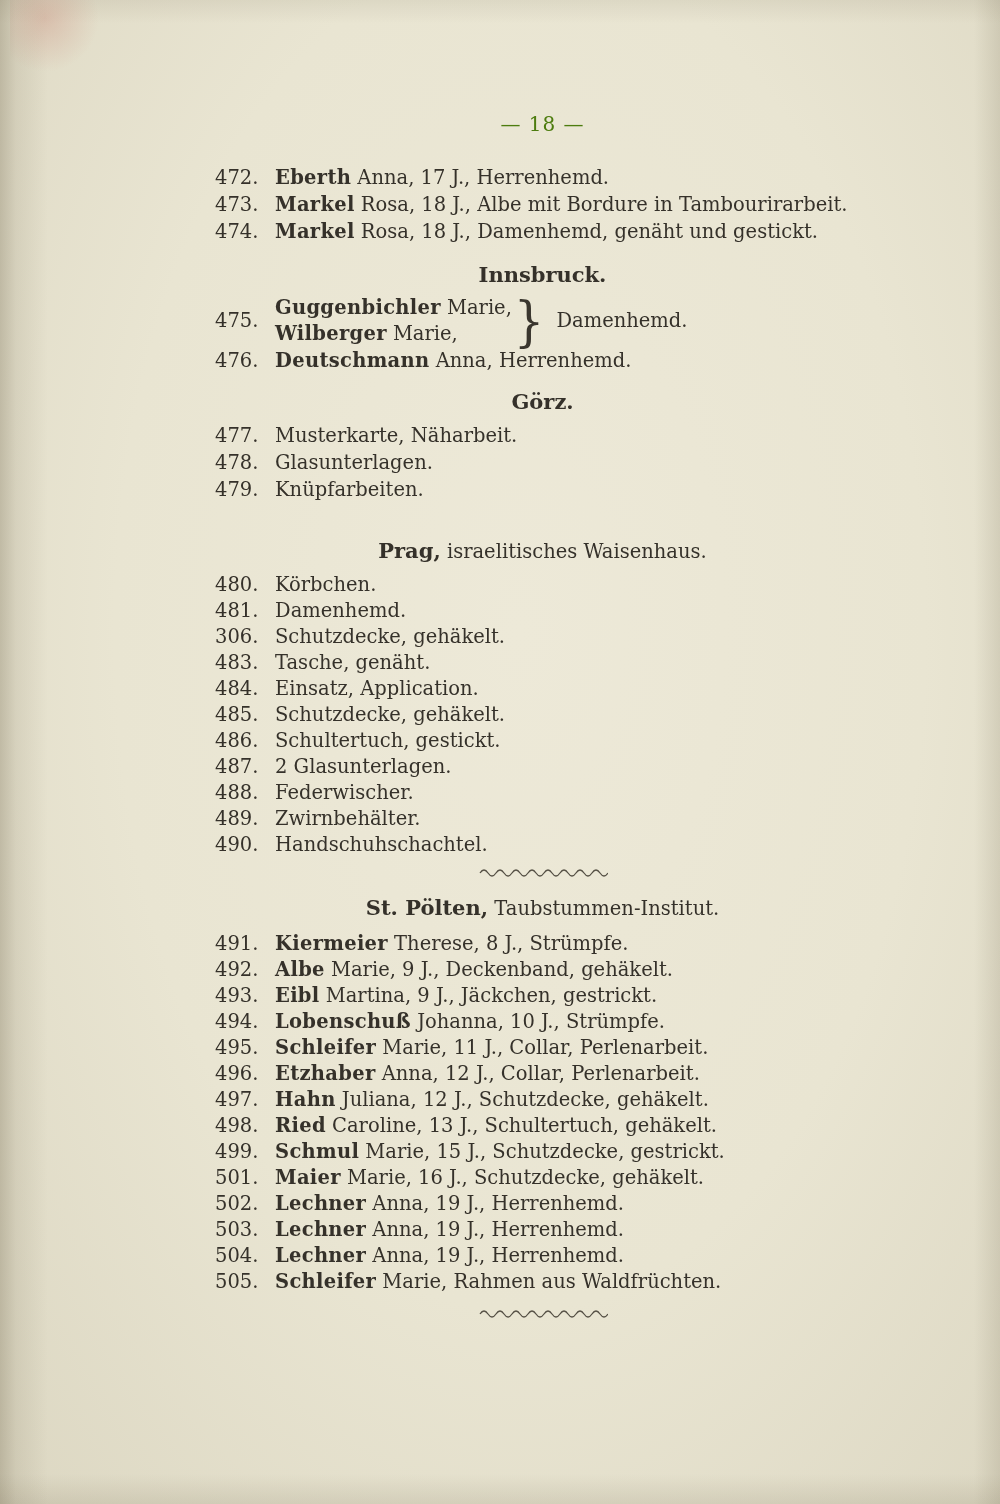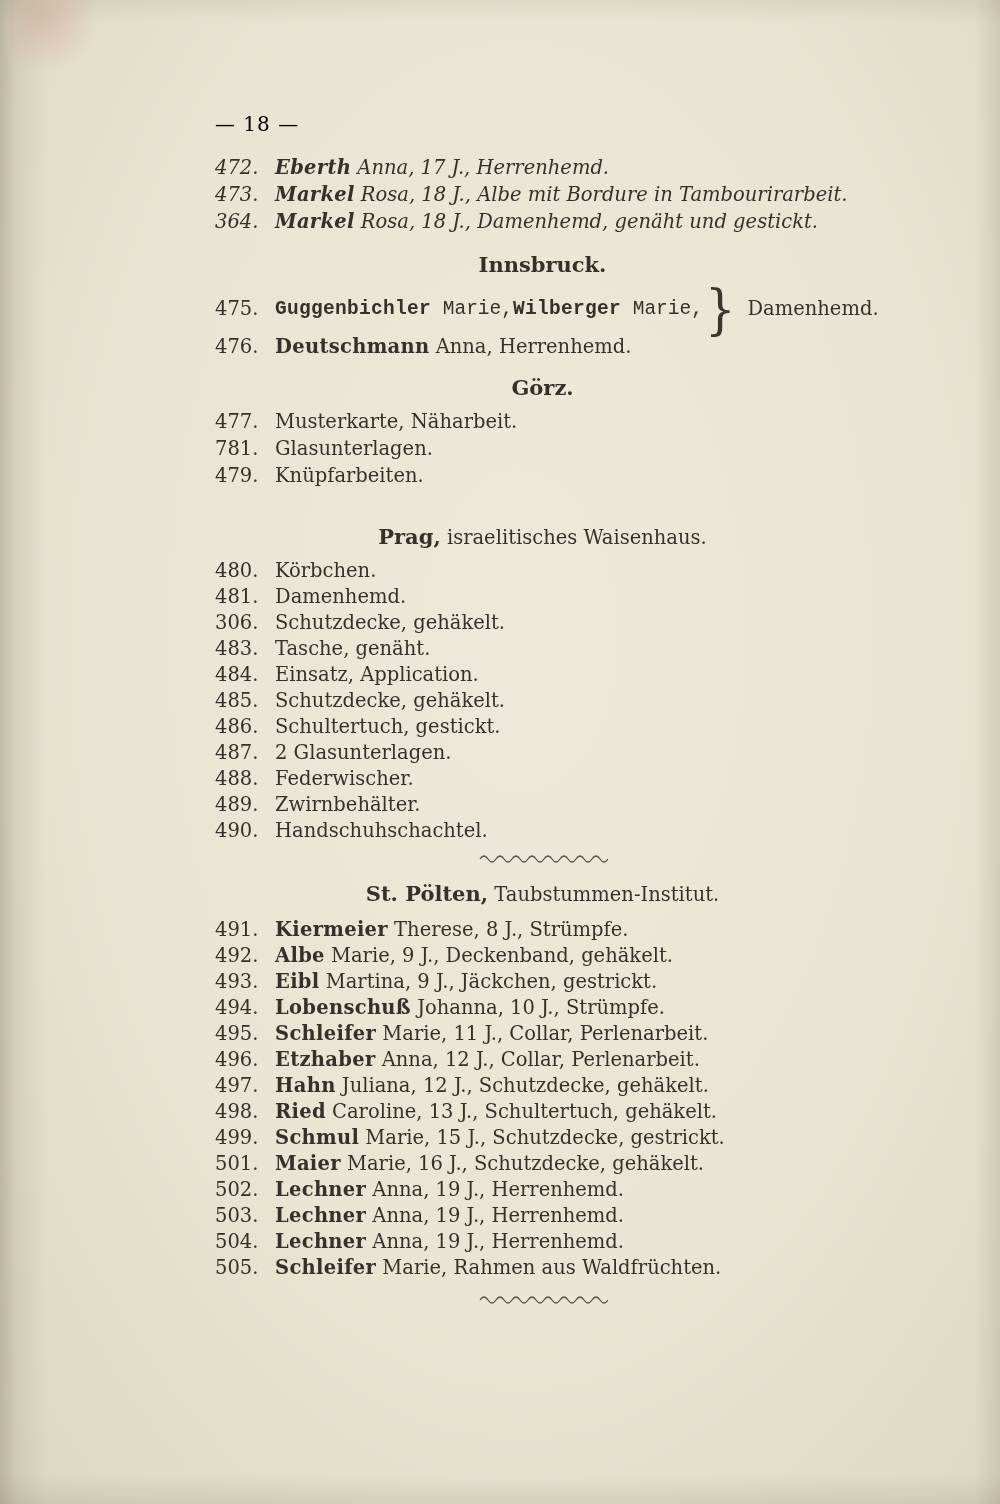--- a/index.html
+++ b/index.html
@@ -17,34 +17,34 @@
       linear-gradient(0deg, rgba(110,100,75,0.14) 0px, rgba(0,0,0,0) 30px),
       linear-gradient(180deg, rgba(110,100,75,0.10) 0px, rgba(0,0,0,0) 24px),
       radial-gradient(ellipse at 52% 42%, #ede9d8 0%, #e9e5d2 55%, #dcd7c2 100%);
   }
   .smudge{
     position:absolute;left:10px;top:0;width:90px;height:80px;
     background:radial-gradient(circle at 35px 18px, rgba(195,120,105,0.30), rgba(195,120,105,0.0) 65%);
     pointer-events:none;
   }
   .content{position:absolute;left:215px;top:0;width:655px;}
-  .page-number{margin-top:112px;font-size:20px;letter-spacing:1px;color:#000000;}
-  .top-entries{margin-top:18px;font-style:italic;}
+  .page-number{margin-top:112px;text-align:center;font-size:20px;letter-spacing:1px;color:#4d7c0f;}
+  .top-entries{margin-top:28px;}
   .entry{display:flex;align-items:flex-start;line-height:27px;font-size:19.5px;}
   .tight .entry{line-height:26px;}
   .num{flex:none;width:47px;margin-right:13px;white-space:nowrap;}
   .txt{flex:1;white-space:nowrap;}
   .nm{font-weight:bold;letter-spacing:0.3px;}
   .section-heading{text-align:center;font-weight:bold;font-size:21px;line-height:28px;margin:16px 0 6px;}
   .section-heading .sub{font-weight:normal;font-size:19.5px;}
   .h-goerz{margin-top:14px;}
   .h-prag{margin-top:34px;margin-bottom:6px;}
   .h-stp{margin-top:16px;margin-bottom:8px;}
   .group-entry{align-items:center;line-height:26px;}
-  .group-names{display:flex;flex-direction:row;font-family:Liberation Mono, monospace;}
+  .group-names{display:flex;flex-direction:column;}
   .gline{white-space:nowrap;}
   .brace{font-size:48px;font-weight:400;line-height:1;transform:scaleY(1.12);margin:0 4px 0 2px;color:#3a362e;}
   .group-result{margin-left:8px;}
   .divider{display:flex;justify-content:center;margin-top:8px;}
   .divider.last{margin-top:12px;}
   .squiggle{display:block;}
 </style>
 </head>
 <body>
 
@@ -58,21 +58,21 @@
   <div class="top-entries">
     <div class="entry">
       <span class="num">472.</span>
       <span class="txt"><b class="nm">Eberth</b><span> Anna, 17 J., Herrenhemd.</span></span>
     </div>
     <div class="entry">
       <span class="num">473.</span>
       <span class="txt"><b class="nm">Markel</b><span> Rosa, 18 J., Albe mit Bordure in Tambourirarbeit.</span></span>
     </div>
     <div class="entry">
-      <span class="num">364.</span>
+      <span class="num">474.</span>
       <span class="txt"><b class="nm">Markel</b><span> Rosa, 18 J., Damenhemd, genäht und gestickt.</span></span>
     </div>
   </div>
 
   <div class="section-heading">Innsbruck.</div>
 
   <div class="entry group-entry">
     <span class="num">475.</span>
     <span class="group-names">
       <span class="gline"><b class="nm">Guggenbichler</b><span> Marie,</span></span>
@@ -86,21 +86,21 @@
     <span class="txt"><b class="nm">Deutschmann</b><span> Anna, Herrenhemd.</span></span>
   </div>
 
   <div class="section-heading h-goerz">Görz.</div>
 
   <div class="entry">
     <span class="num">477.</span>
     <span class="txt">Musterkarte, Näharbeit.</span>
   </div>
   <div class="entry">
-    <span class="num">781.</span>
+    <span class="num">478.</span>
     <span class="txt">Glasunterlagen.</span>
   </div>
   <div class="entry">
     <span class="num">479.</span>
     <span class="txt">Knüpfarbeiten.</span>
   </div>
 
   <div class="section-heading h-prag"><span>Prag,</span><span class="sub"> israelitisches Waisenhaus.</span></div>
 
   <div class="tight">

